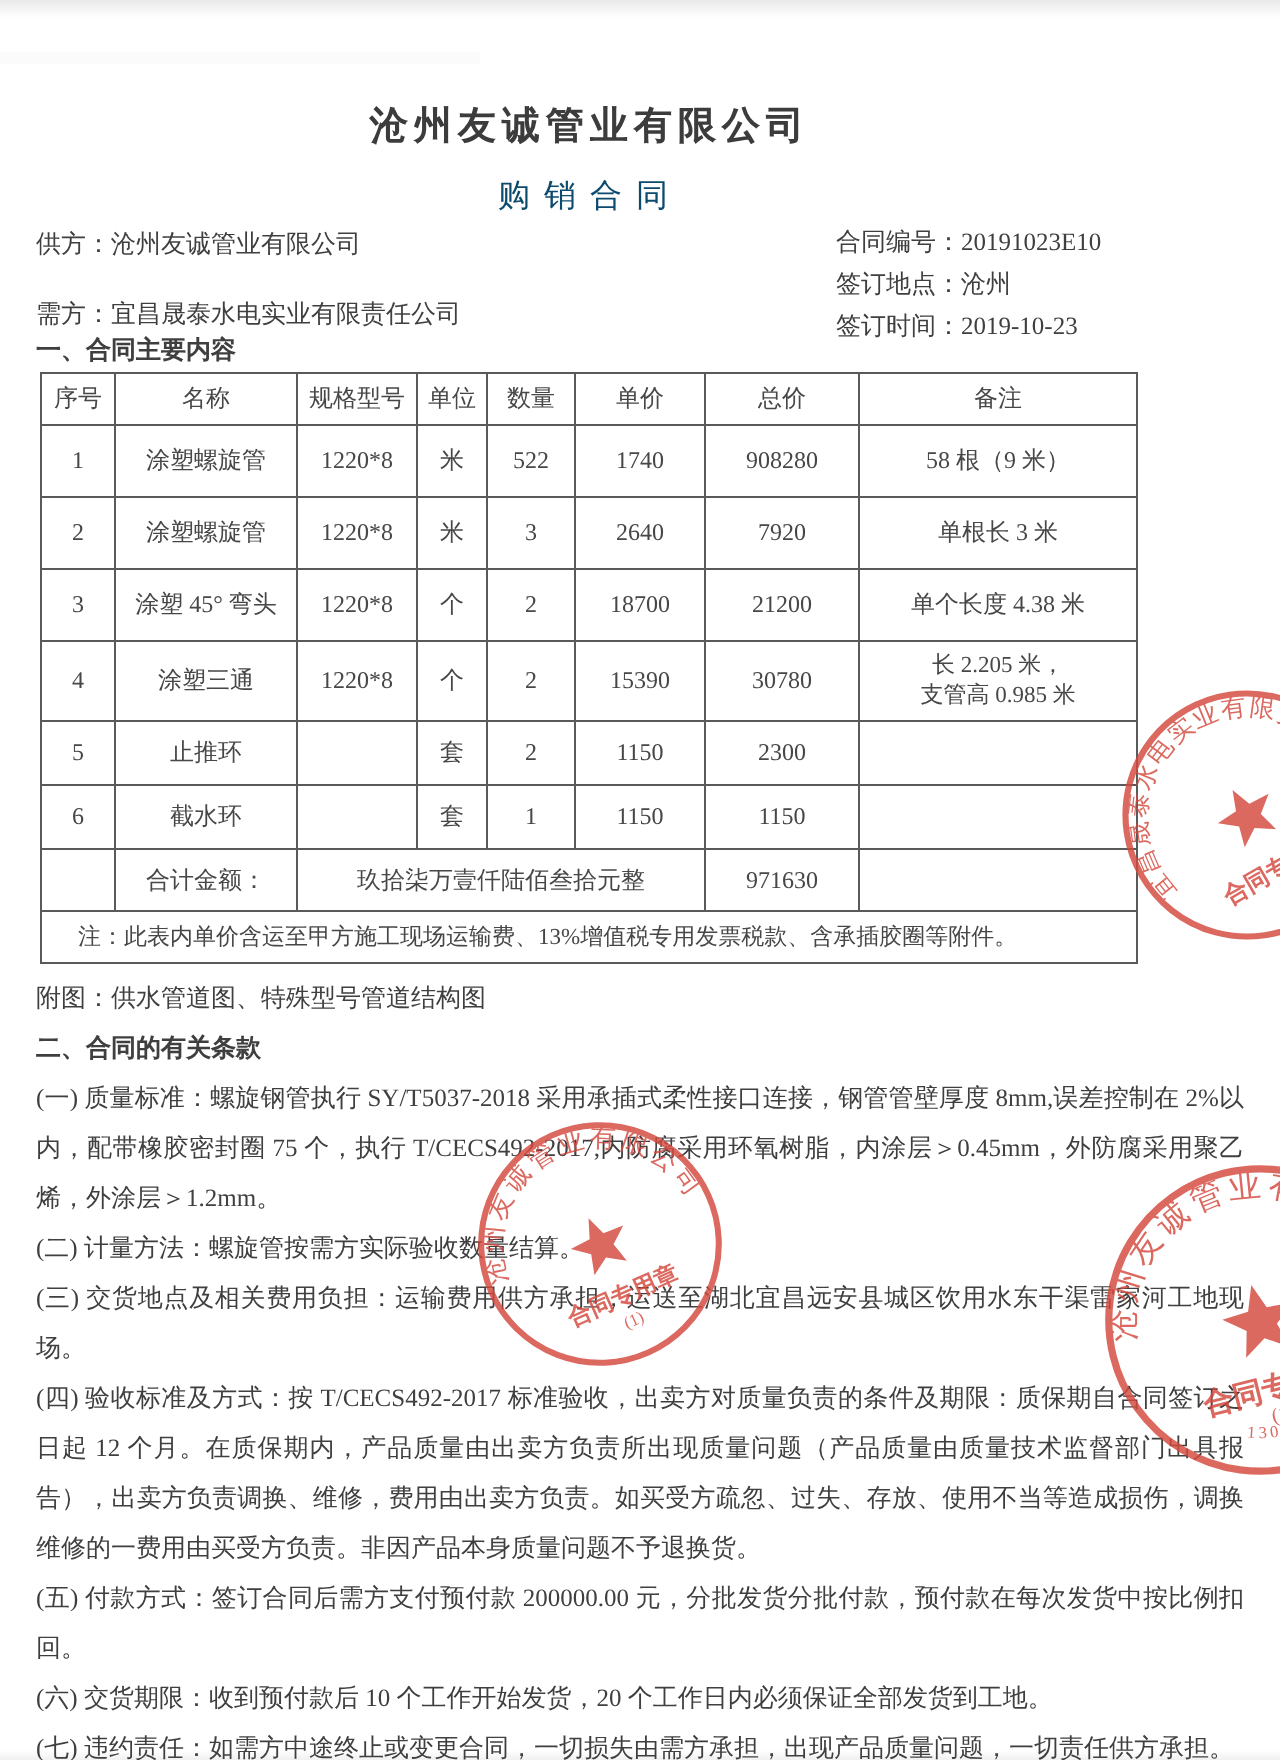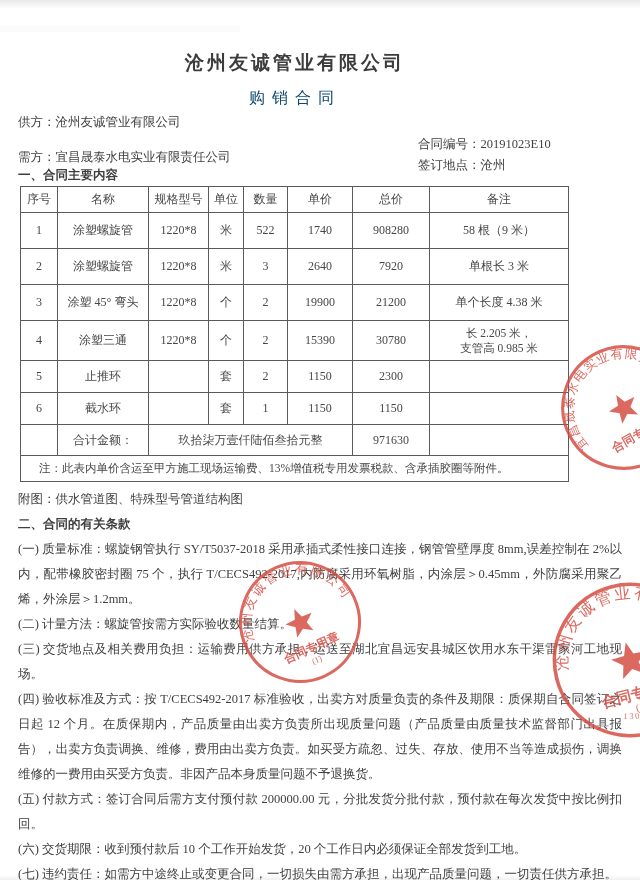--- a/index.html
+++ b/index.html
@@ -16,21 +16,21 @@
   .scan-edge-bottom { position:absolute; bottom:0; left:0; width:640px; height:5px;
     background:linear-gradient(#ffffff,#f0f0f0); }
 
   .doc-title { position:absolute; top:50px; left:0; width:590px; text-align:center;
     font-size:19px; letter-spacing:3px; color:#3c3c3c; font-weight:600; }
   .doc-subtitle { position:absolute; top:88px; left:0; width:590px; text-align:center;
     font-size:16px; letter-spacing:7px; color:#0c4a6e; }
 
   .party-supplier { position:absolute; top:114px; left:18px; font-size:12.5px; }
   .party-buyer    { position:absolute; top:149px; left:18px; font-size:12.5px; }
-  .meta-block { position:absolute; top:111px; left:418px; font-size:12.5px; line-height:21px;margin-top:23px; }
+  .meta-block { position:absolute; top:111px; left:418px; font-size:12.5px; line-height:21px; }
   .meta-block div { white-space:nowrap; }
 
   .sec-title1 { position:absolute; top:167px; left:18px; font-size:12.5px; font-weight:600; }
   .sec-title2 { position:absolute; top:516px; left:18px; font-size:12.5px; font-weight:600; }
   .attachment { position:absolute; top:491px; left:18px; font-size:12.5px; }
 
   table.items { position:absolute; top:186px; left:20px; width:548px;
     border-collapse:collapse; table-layout:fixed; font-size:12px; color:#474747;font-family:Liberation Serif, serif; }
   table.items th, table.items td { border:1px solid #5a5a5a; text-align:center;
     vertical-align:middle; font-weight:normal; overflow:hidden; padding:1px 2px; }
@@ -63,20 +63,21 @@
 
   <div class="doc-title">沧州友诚管业有限公司</div>
   <div class="doc-subtitle">购销合同</div>
 
   <div class="party-supplier"><span>供方：</span><span>沧州友诚管业有限公司</span></div>
   <div class="party-buyer"><span>需方：</span><span>宜昌晟泰水电实业有限责任公司</span></div>
 
   <div class="meta-block">
     <div><span>合同编号：</span><span>20191023E10</span></div>
     <div><span>签订地点：</span><span>沧州</span></div>
+    <div><span>签订时间：</span><span>2019-10-23</span></div>
   </div>
 
   <div class="sec-title1">一、合同主要内容</div>
 
   <table class="items">
     <colgroup>
       <col style="width:37px">
         <col style="width:91px">
         <col style="width:60px">
         <col style="width:35px">
@@ -117,21 +118,21 @@
         <td>2640</td>
         <td>7920</td>
         <td>单根长 3 米</td>
       </tr>
       <tr class="r-std">
         <td>3</td>
         <td>涂塑 45° 弯头</td>
         <td>1220*8</td>
         <td>个</td>
         <td>2</td>
-        <td>19900</td>
+        <td>18700</td>
         <td>21200</td>
         <td>单个长度 4.38 米</td>
       </tr>
       <tr class="r-tall">
         <td>4</td>
         <td>涂塑三通</td>
         <td>1220*8</td>
         <td>个</td>
         <td>2</td>
         <td>15390</td>

